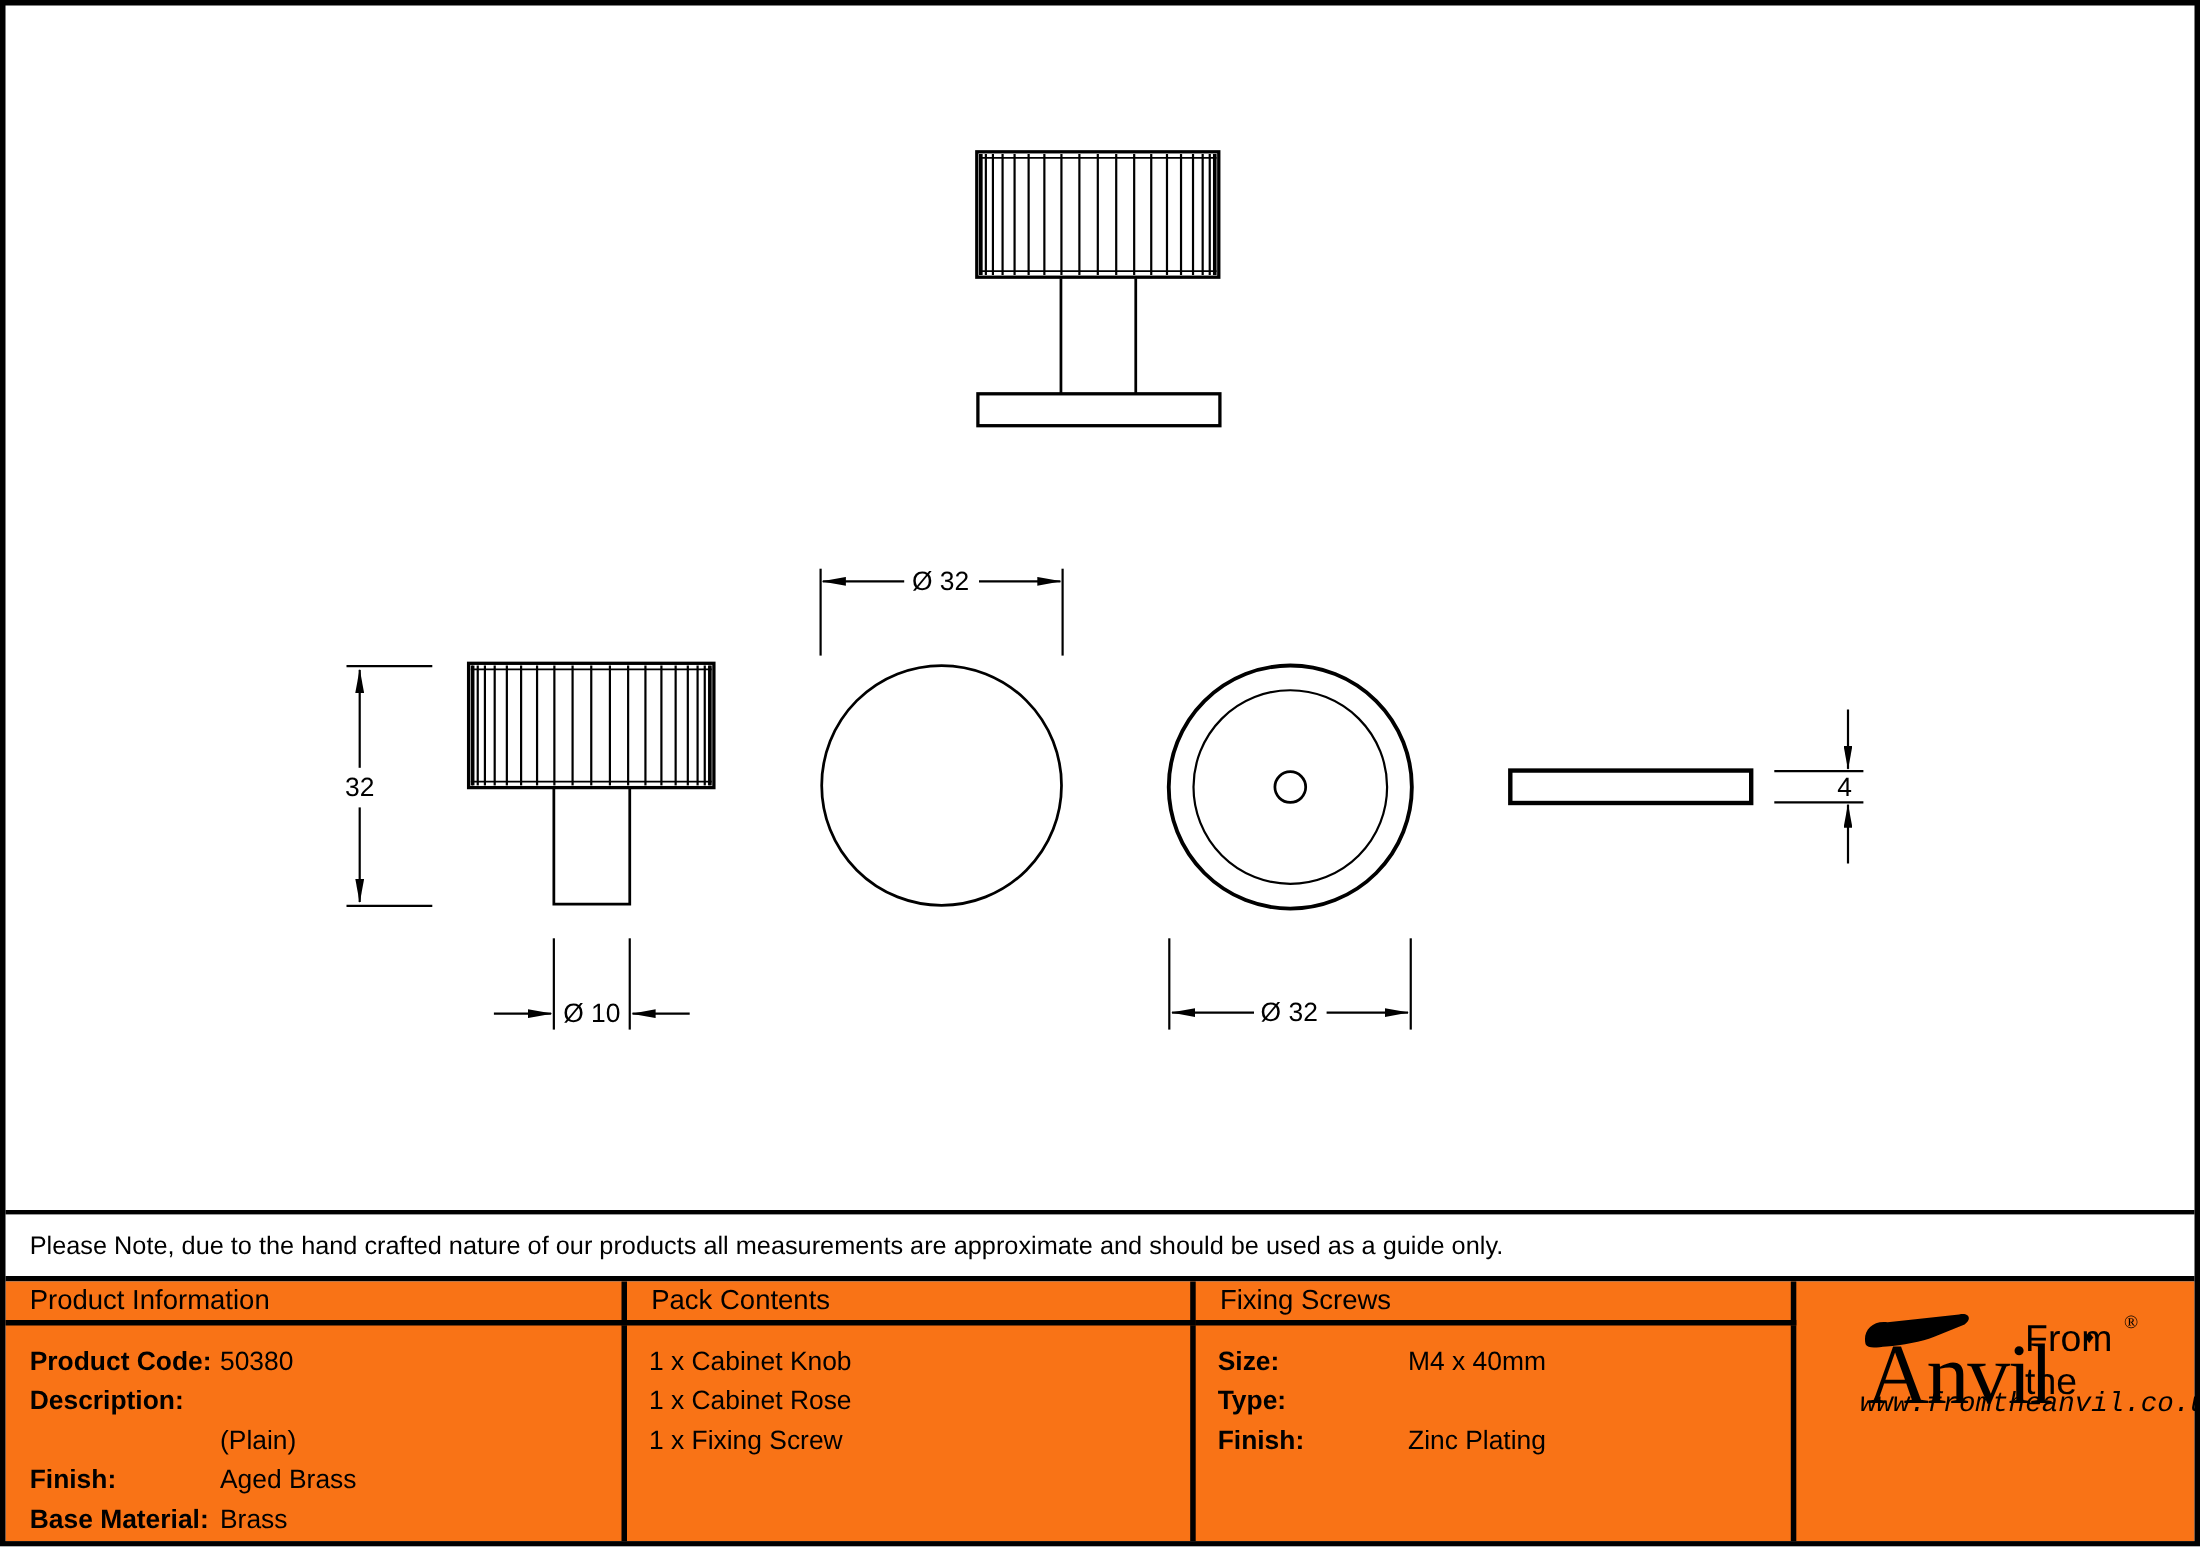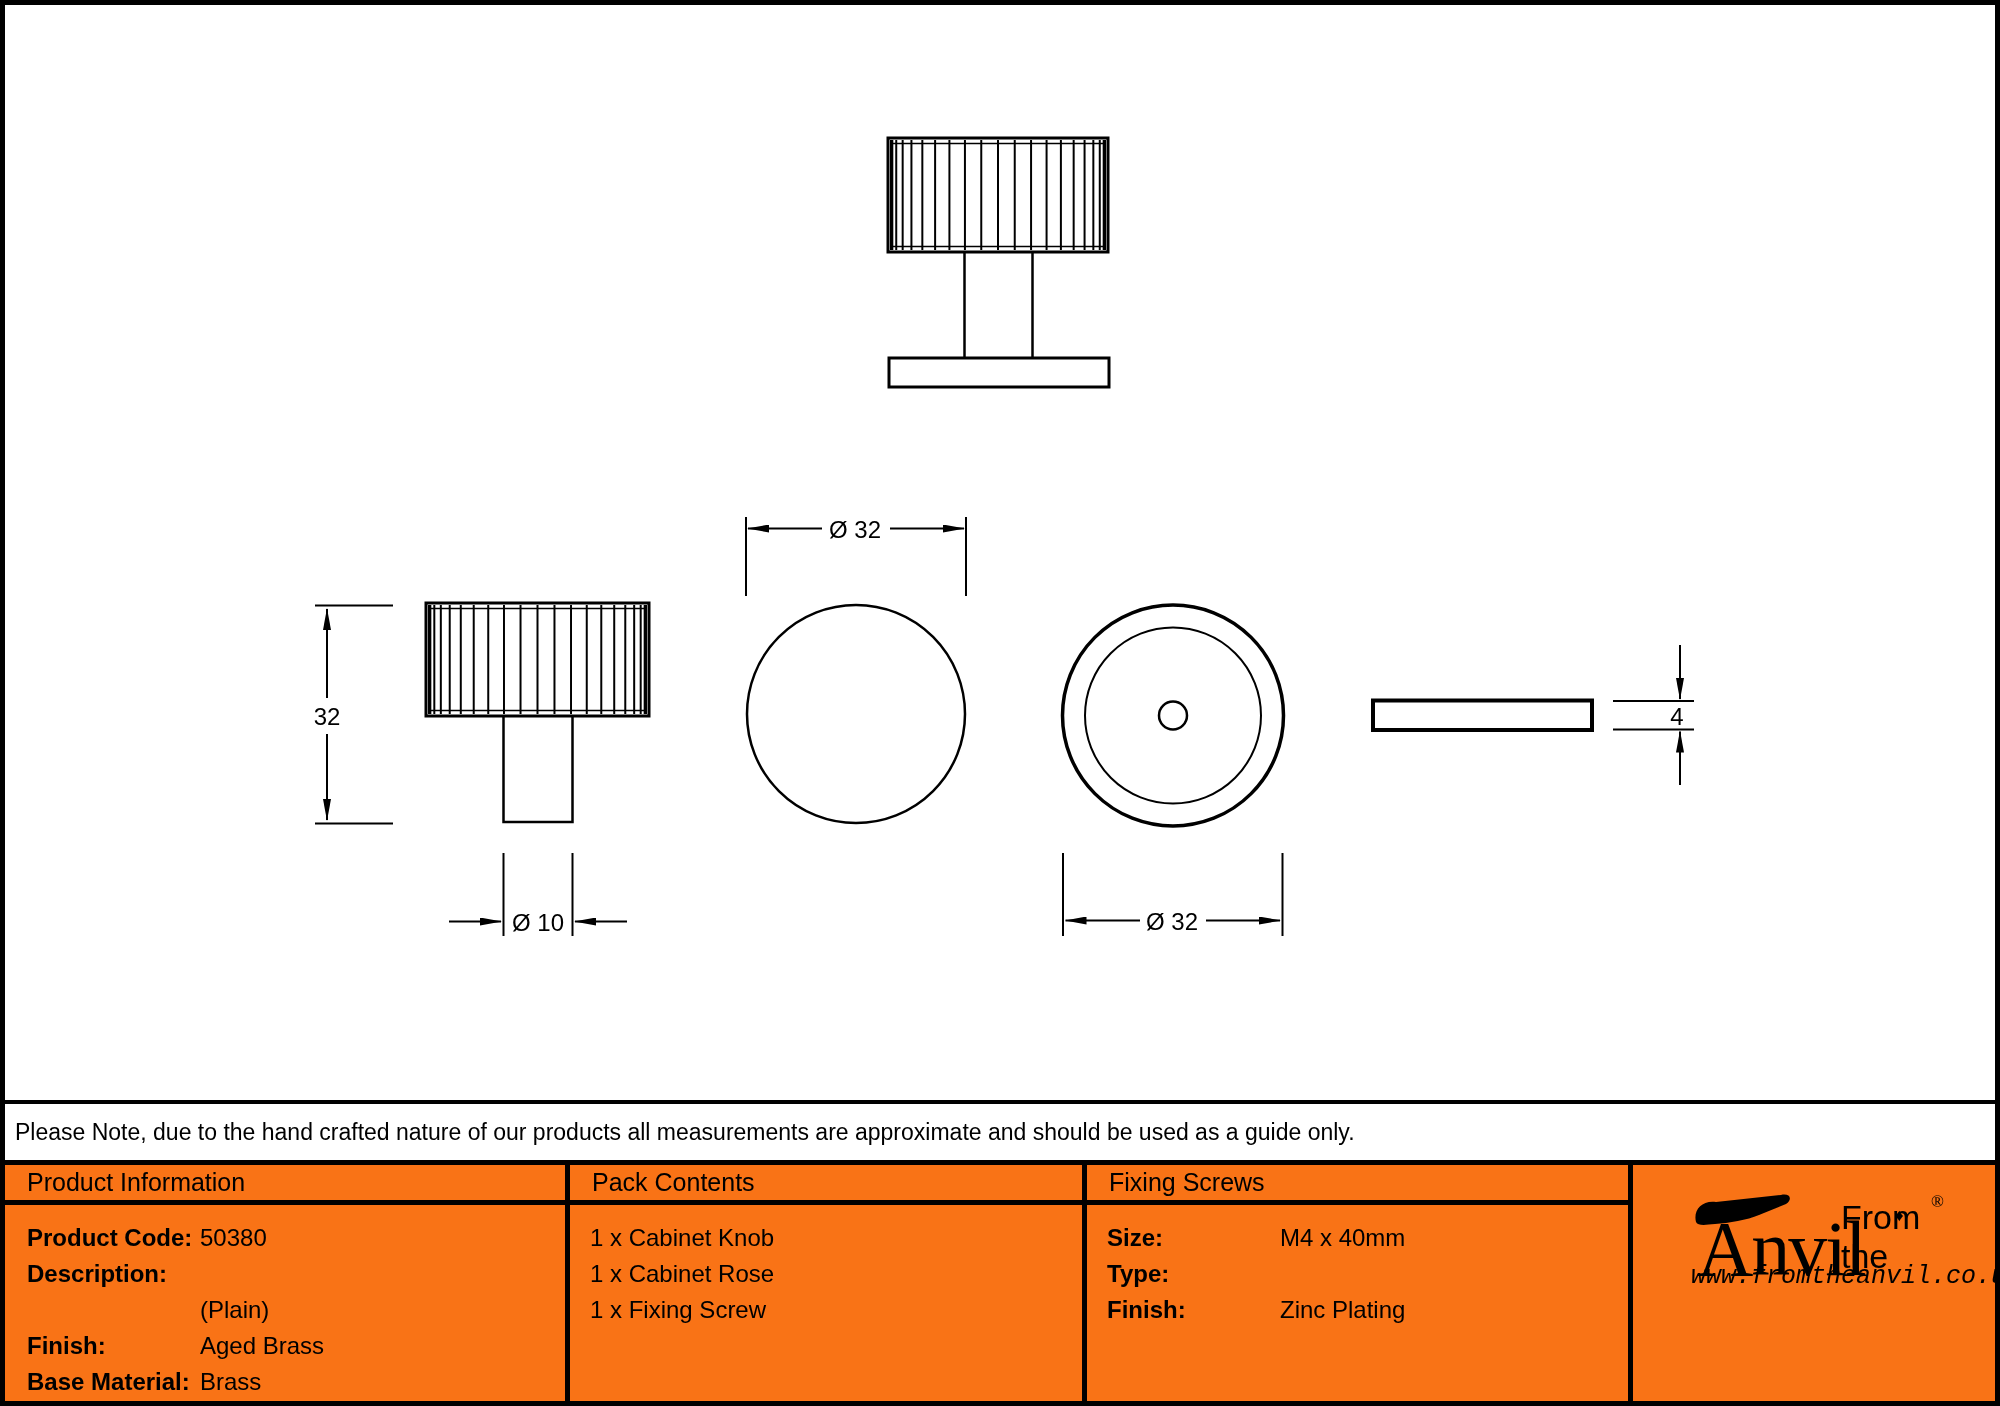--- a/index.html
+++ b/index.html
@@ -4,21 +4,21 @@
 <style>
   html,body{margin:0;padding:0;background:#fff;}
   body{width:2000px;height:1406px;position:relative;font-family:"Liberation Sans",sans-serif;color:#000;overflow:hidden;}
   .page-border{position:absolute;inset:0;border:5px solid #000;pointer-events:none;}
   .drawing-svg{position:absolute;left:0;top:0;}
   .dim-text{font-family:"Liberation Sans",sans-serif;font-size:24px;fill:#000;}
 
   
   .note-bar{position:absolute;left:5px;right:5px;top:1100px;height:65px;box-sizing:border-box;
     border-top:4px solid #000;border-bottom:5px solid #000;display:flex;align-items:center;
-    padding-left:10px;font-size:23px;background:#fff;}
+    padding-left:22px;font-size:23px;background:#fff;}
 
   
   .bottom-table{position:absolute;left:5px;right:5px;top:1165px;bottom:5px;display:grid;
     grid-template-columns:565px 517px 546px 1fr;grid-template-rows:40px 1fr;background:#f97316;}
   .hcell{box-sizing:border-box;border-right:5px solid #000;border-bottom:5px solid #000;
     display:flex;align-items:center;padding-left:22px;font-size:25px;}
   .bcell{box-sizing:border-box;border-right:5px solid #000;padding-top:15px;font-size:24px;}
   .logo-cell{grid-column:4;grid-row:1/3;position:relative;}
   .trow{display:flex;line-height:36px;}
   .pad22{padding-left:22px;}

